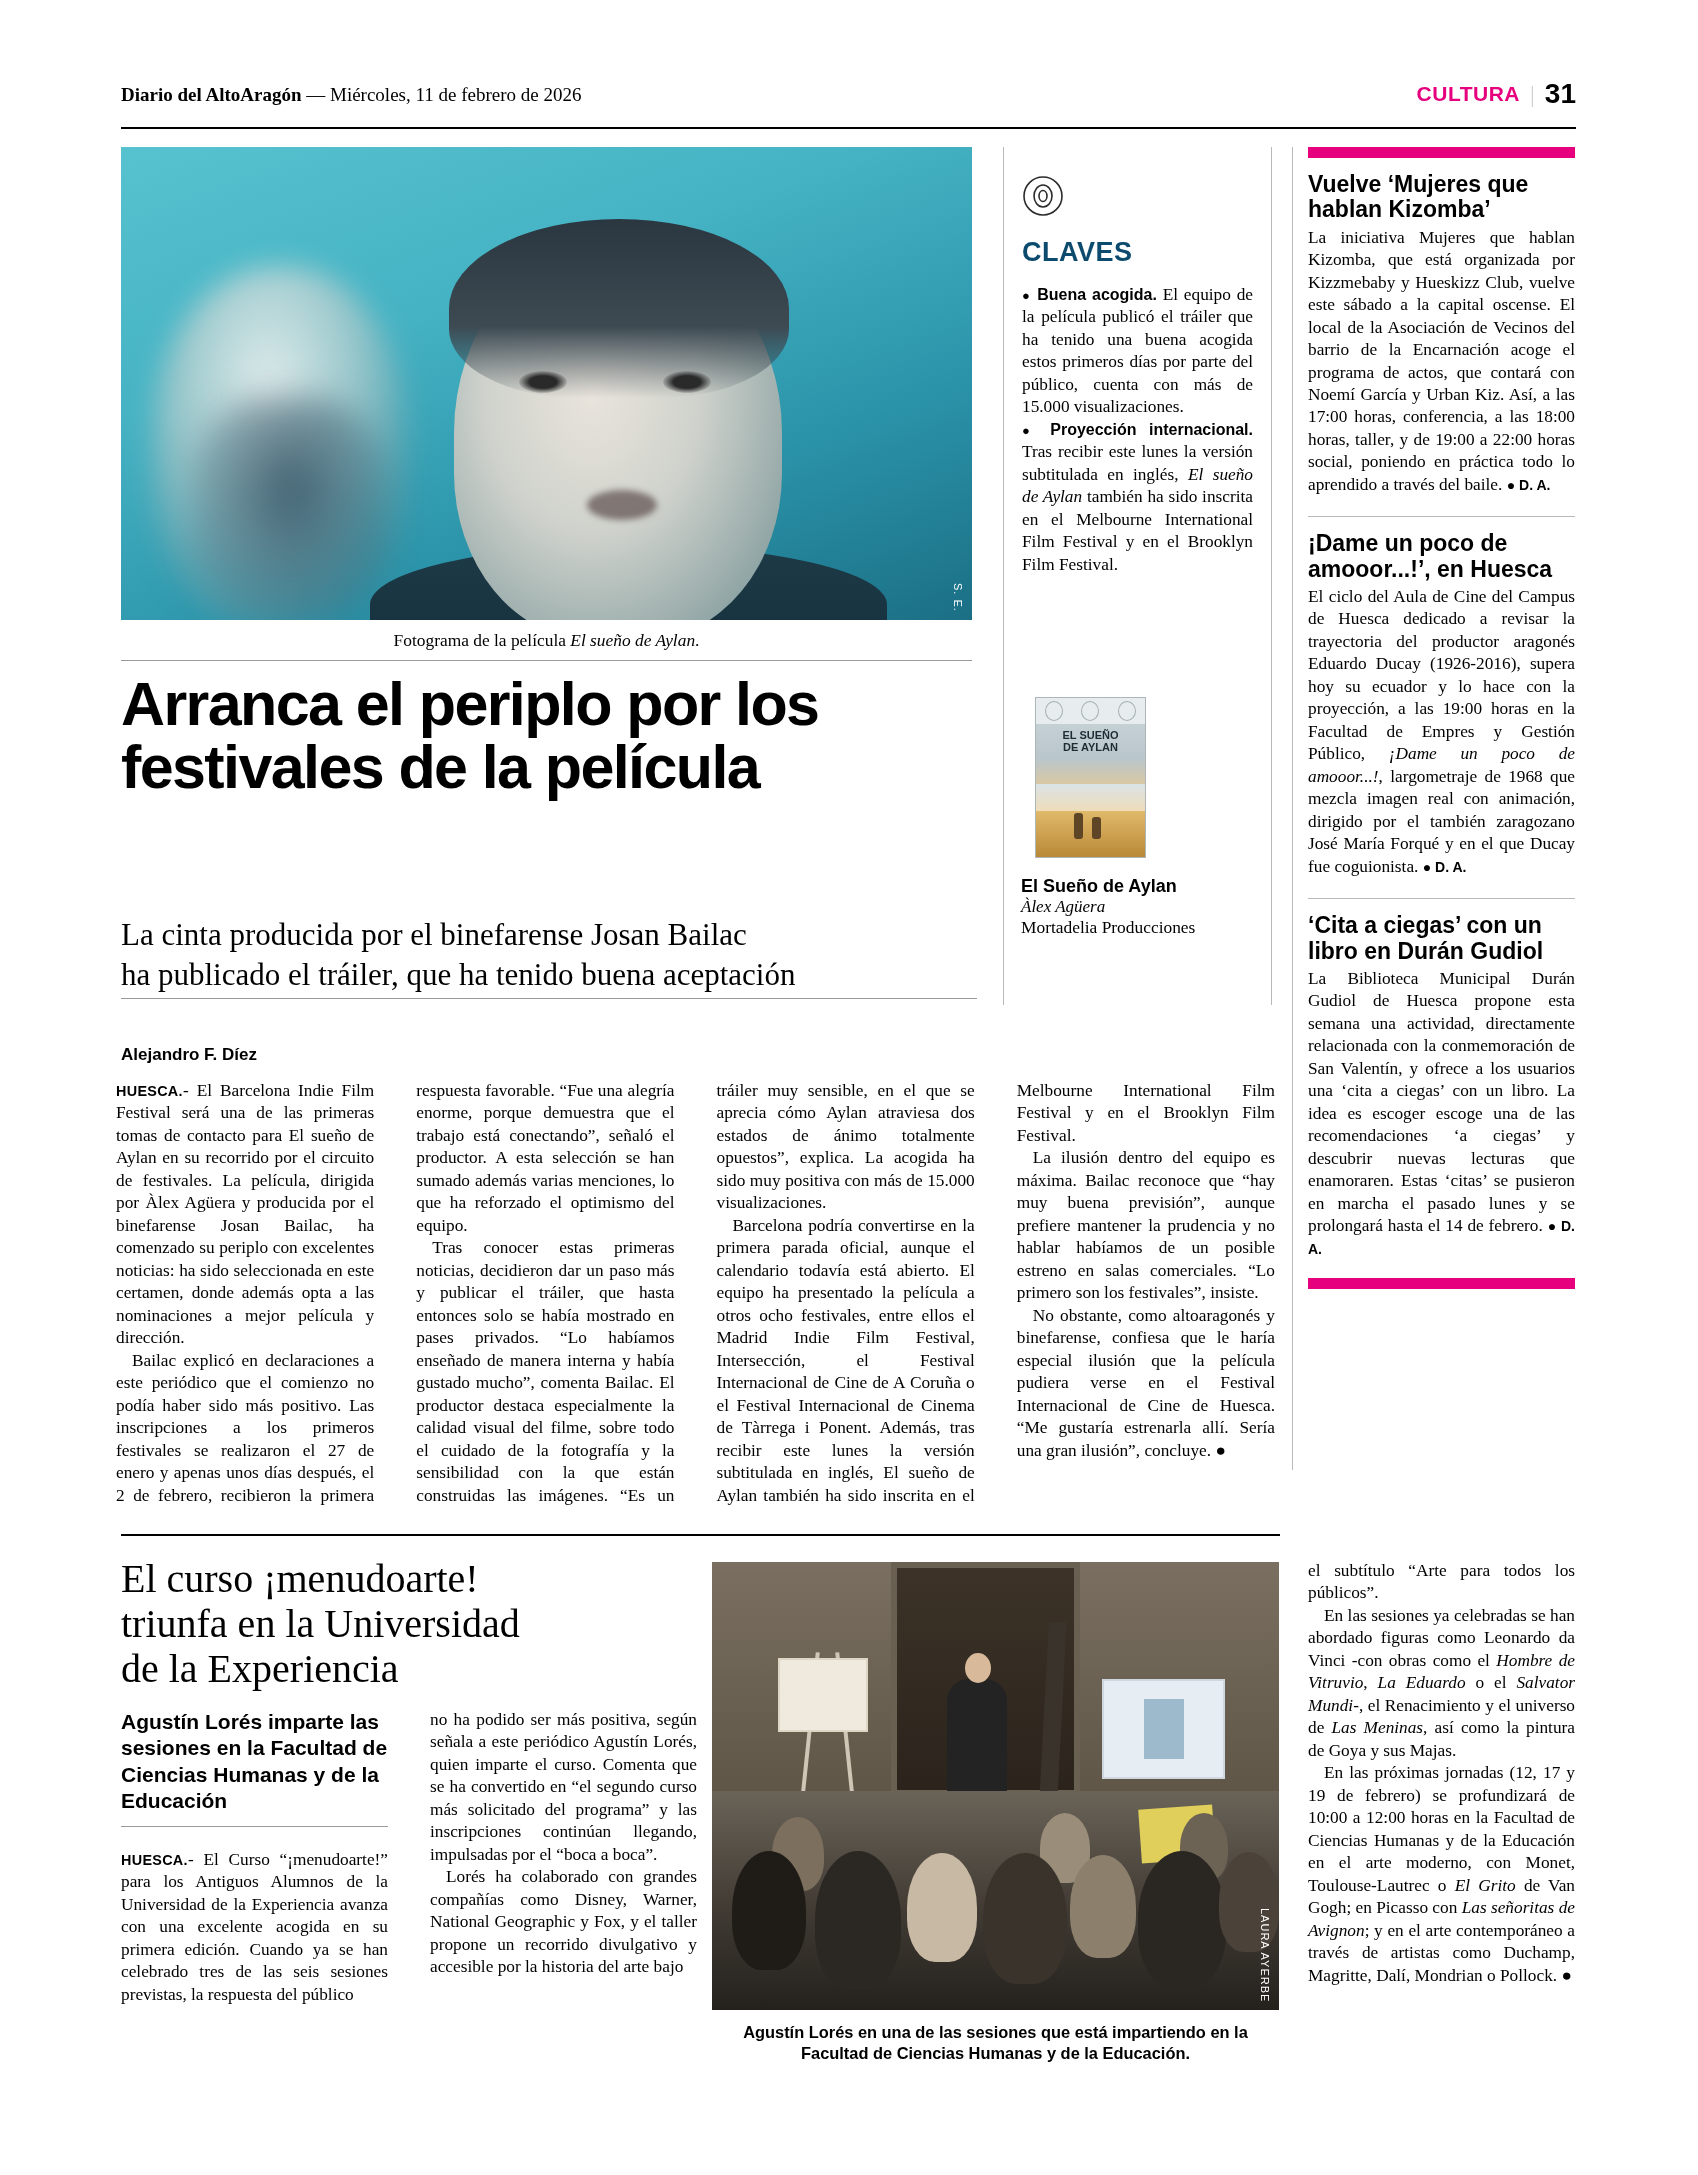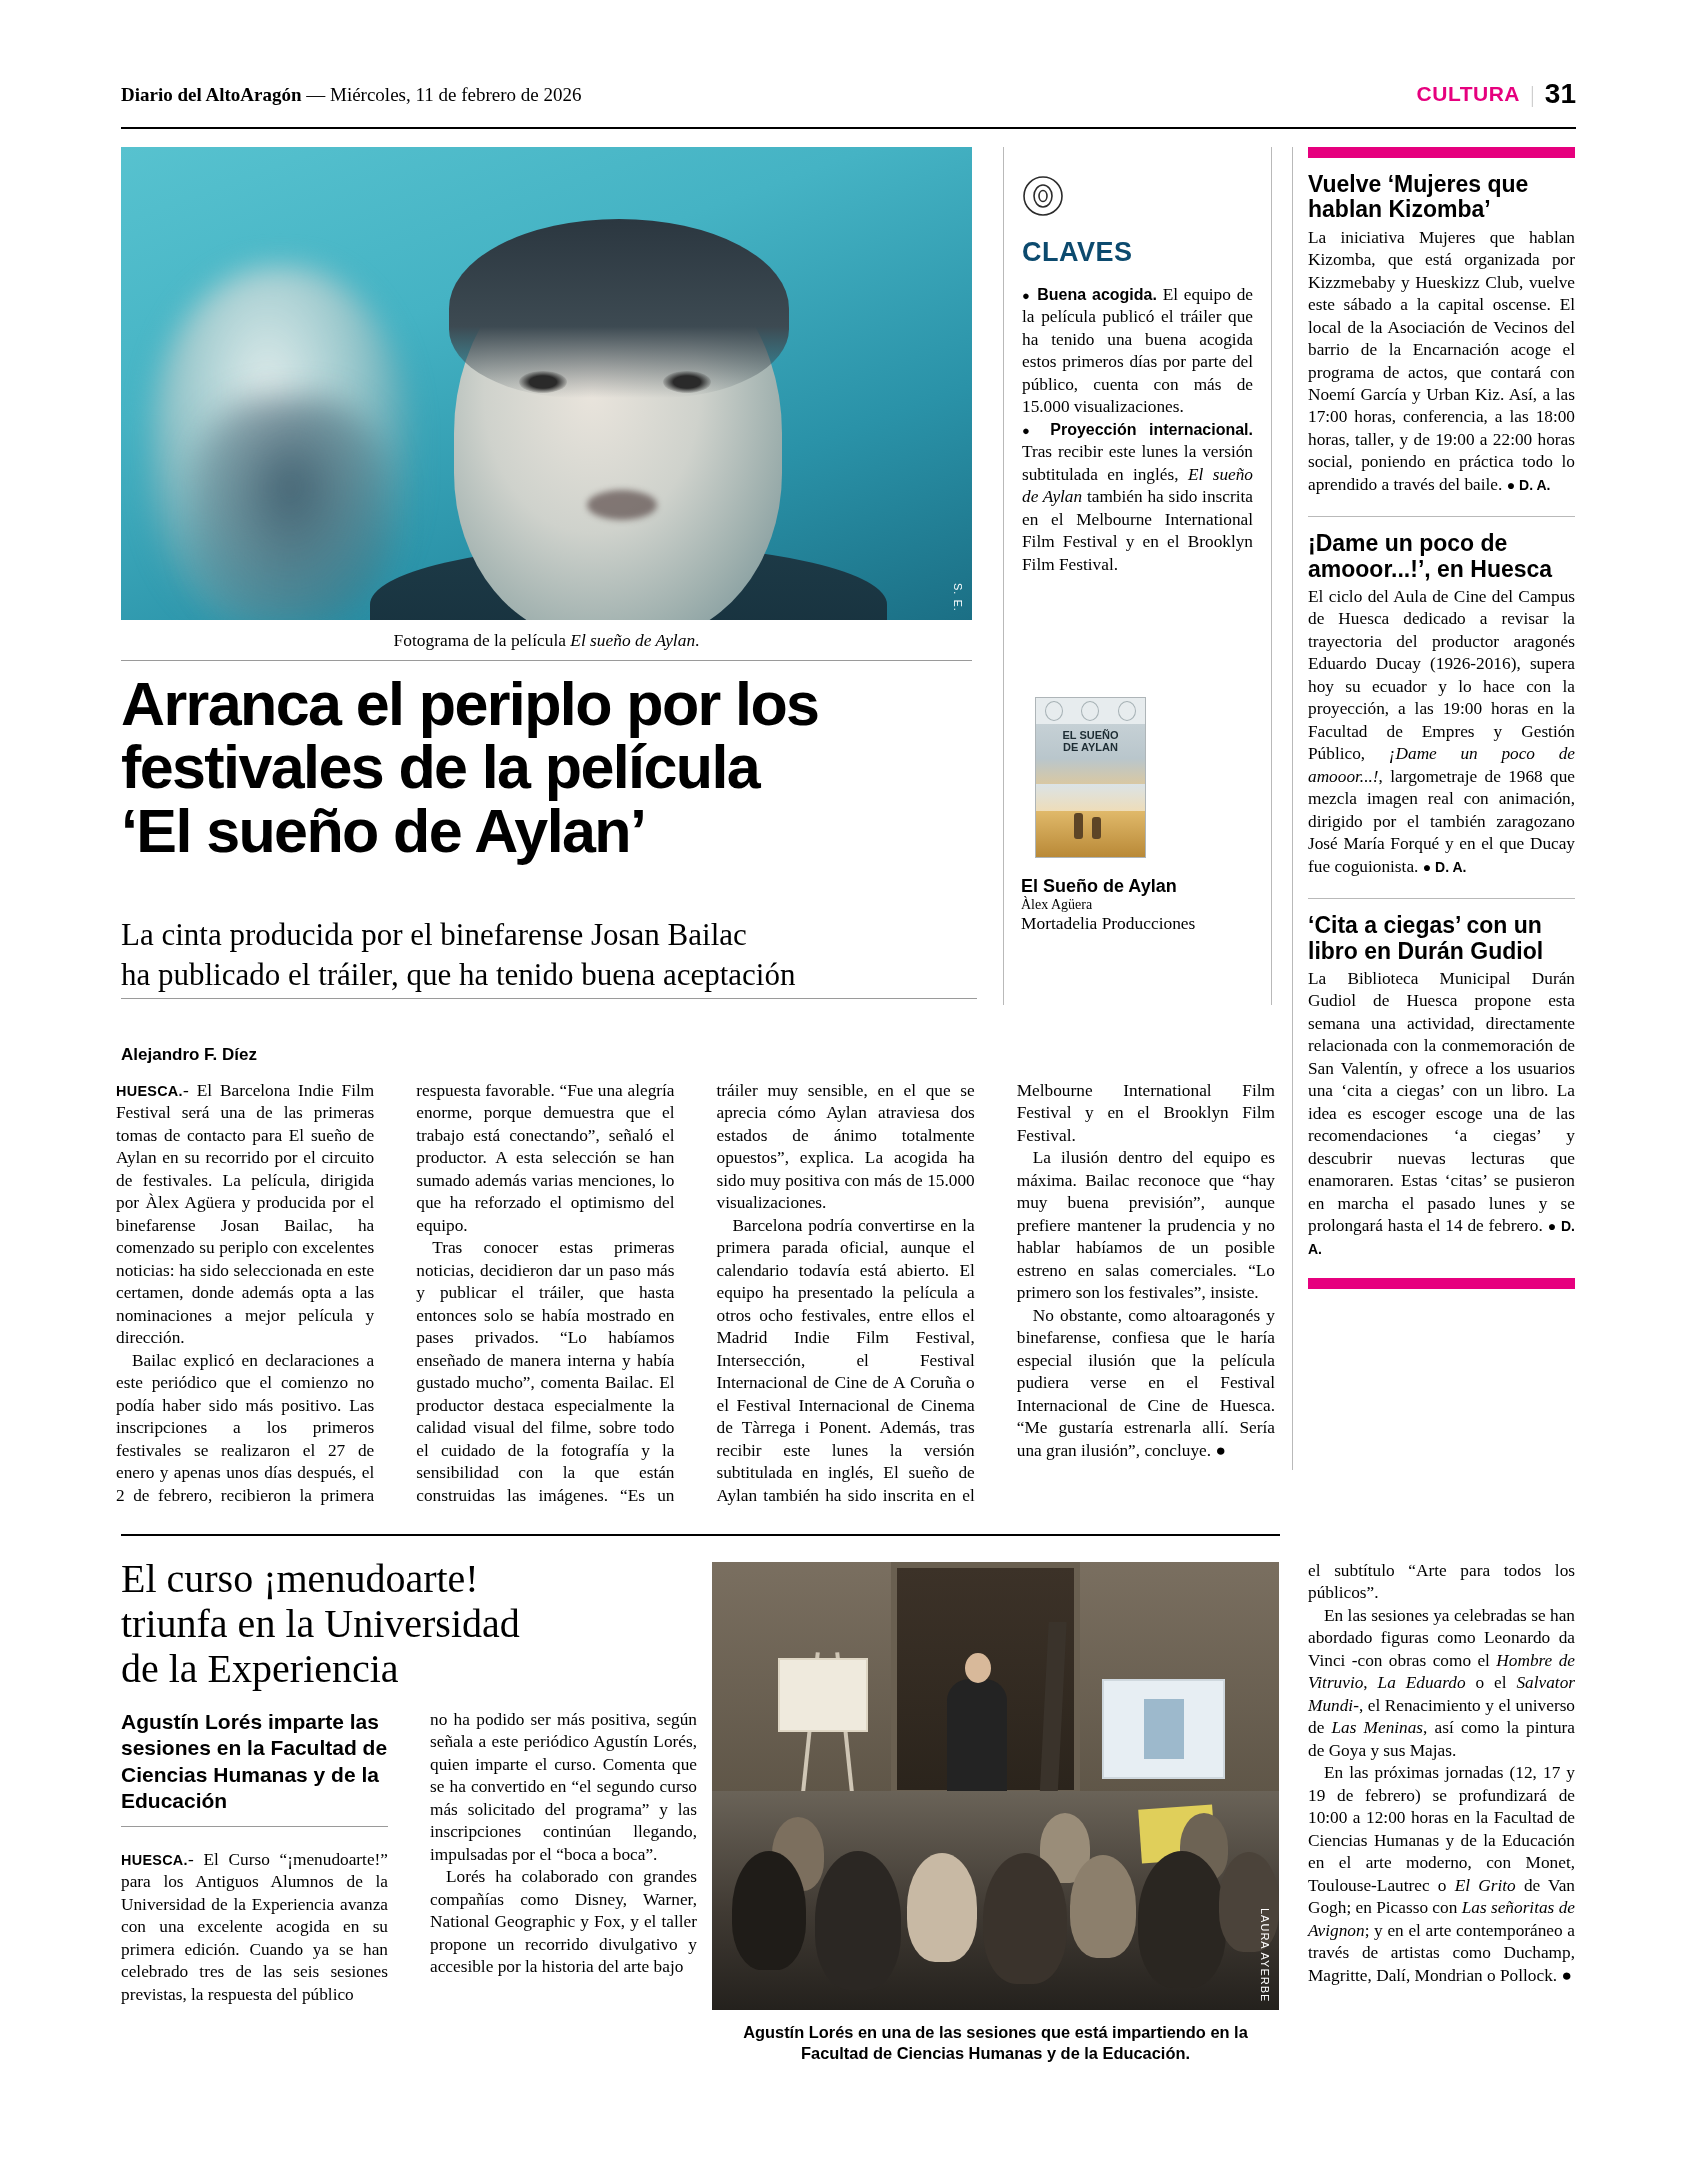--- a/index.html
+++ b/index.html
@@ -314,21 +314,21 @@
   .poster .p-fig1 { left: 38px; }
   .poster .p-fig2 { left: 56px; height: 22px; bottom: 18px; }
   .poster-meta {
     position: absolute;
     left: 1021px;
     top: 876px;
     width: 249px;
     font-family: "Liberation Sans", sans-serif;
   }
   .poster-meta .pm-title { font-weight: bold; font-size: 18px; }
-  .poster-meta .pm-dir { font-family: "Liberation Serif", serif; font-size: 14px; }
+  .poster-meta .pm-dir { font-family: "Liberation Serif", serif; font-style: italic; font-size: 17px; }
   .poster-meta .pm-prod { font-family: "Liberation Serif", serif; font-size: 17.4px; }
   
   .rail {
     position: absolute;
     left: 1308px;
     top: 147px;
     width: 267px;
   }
   .rail-bar-top {
     width: 267px;
@@ -567,21 +567,20 @@
     <div class="photo-credit-v">S. E.</div>
   </div>
   <div class="lead-caption">
     <span>Fotograma de la película </span><i>El sueño de Aylan</i><span>.</span>
   </div>
   <div class="rule-under-caption"></div>
 
   <div class="headline">
     <div>Arranca el periplo por los</div>
     <div>festivales de la película</div>
-    <div>‘El sueño de Aylan’</div>
   </div>
   <div class="subhead">
     <div>La cinta producida por el binefarense Josan Bailac</div>
     <div>ha publicado el tráiler, que ha tenido buena aceptación</div>
   </div>
   <div class="rule-subhead"></div>
 
   <div class="byline">Alejandro F. Díez</div>
   <div class="bodycols">
     <p class="first"><span class="dateline">HUESCA.</span><span>- El Barcelona Indie Film Festival será una de las primeras tomas de contacto para El sueño de Aylan en su recorrido por el circuito de festivales. La película, dirigida por Àlex Agüera y producida por el binefarense Josan Bailac, ha comenzado su periplo con excelentes noticias: ha sido seleccionada en este certamen, donde además opta a las nominaciones a mejor película y dirección.</span></p>

